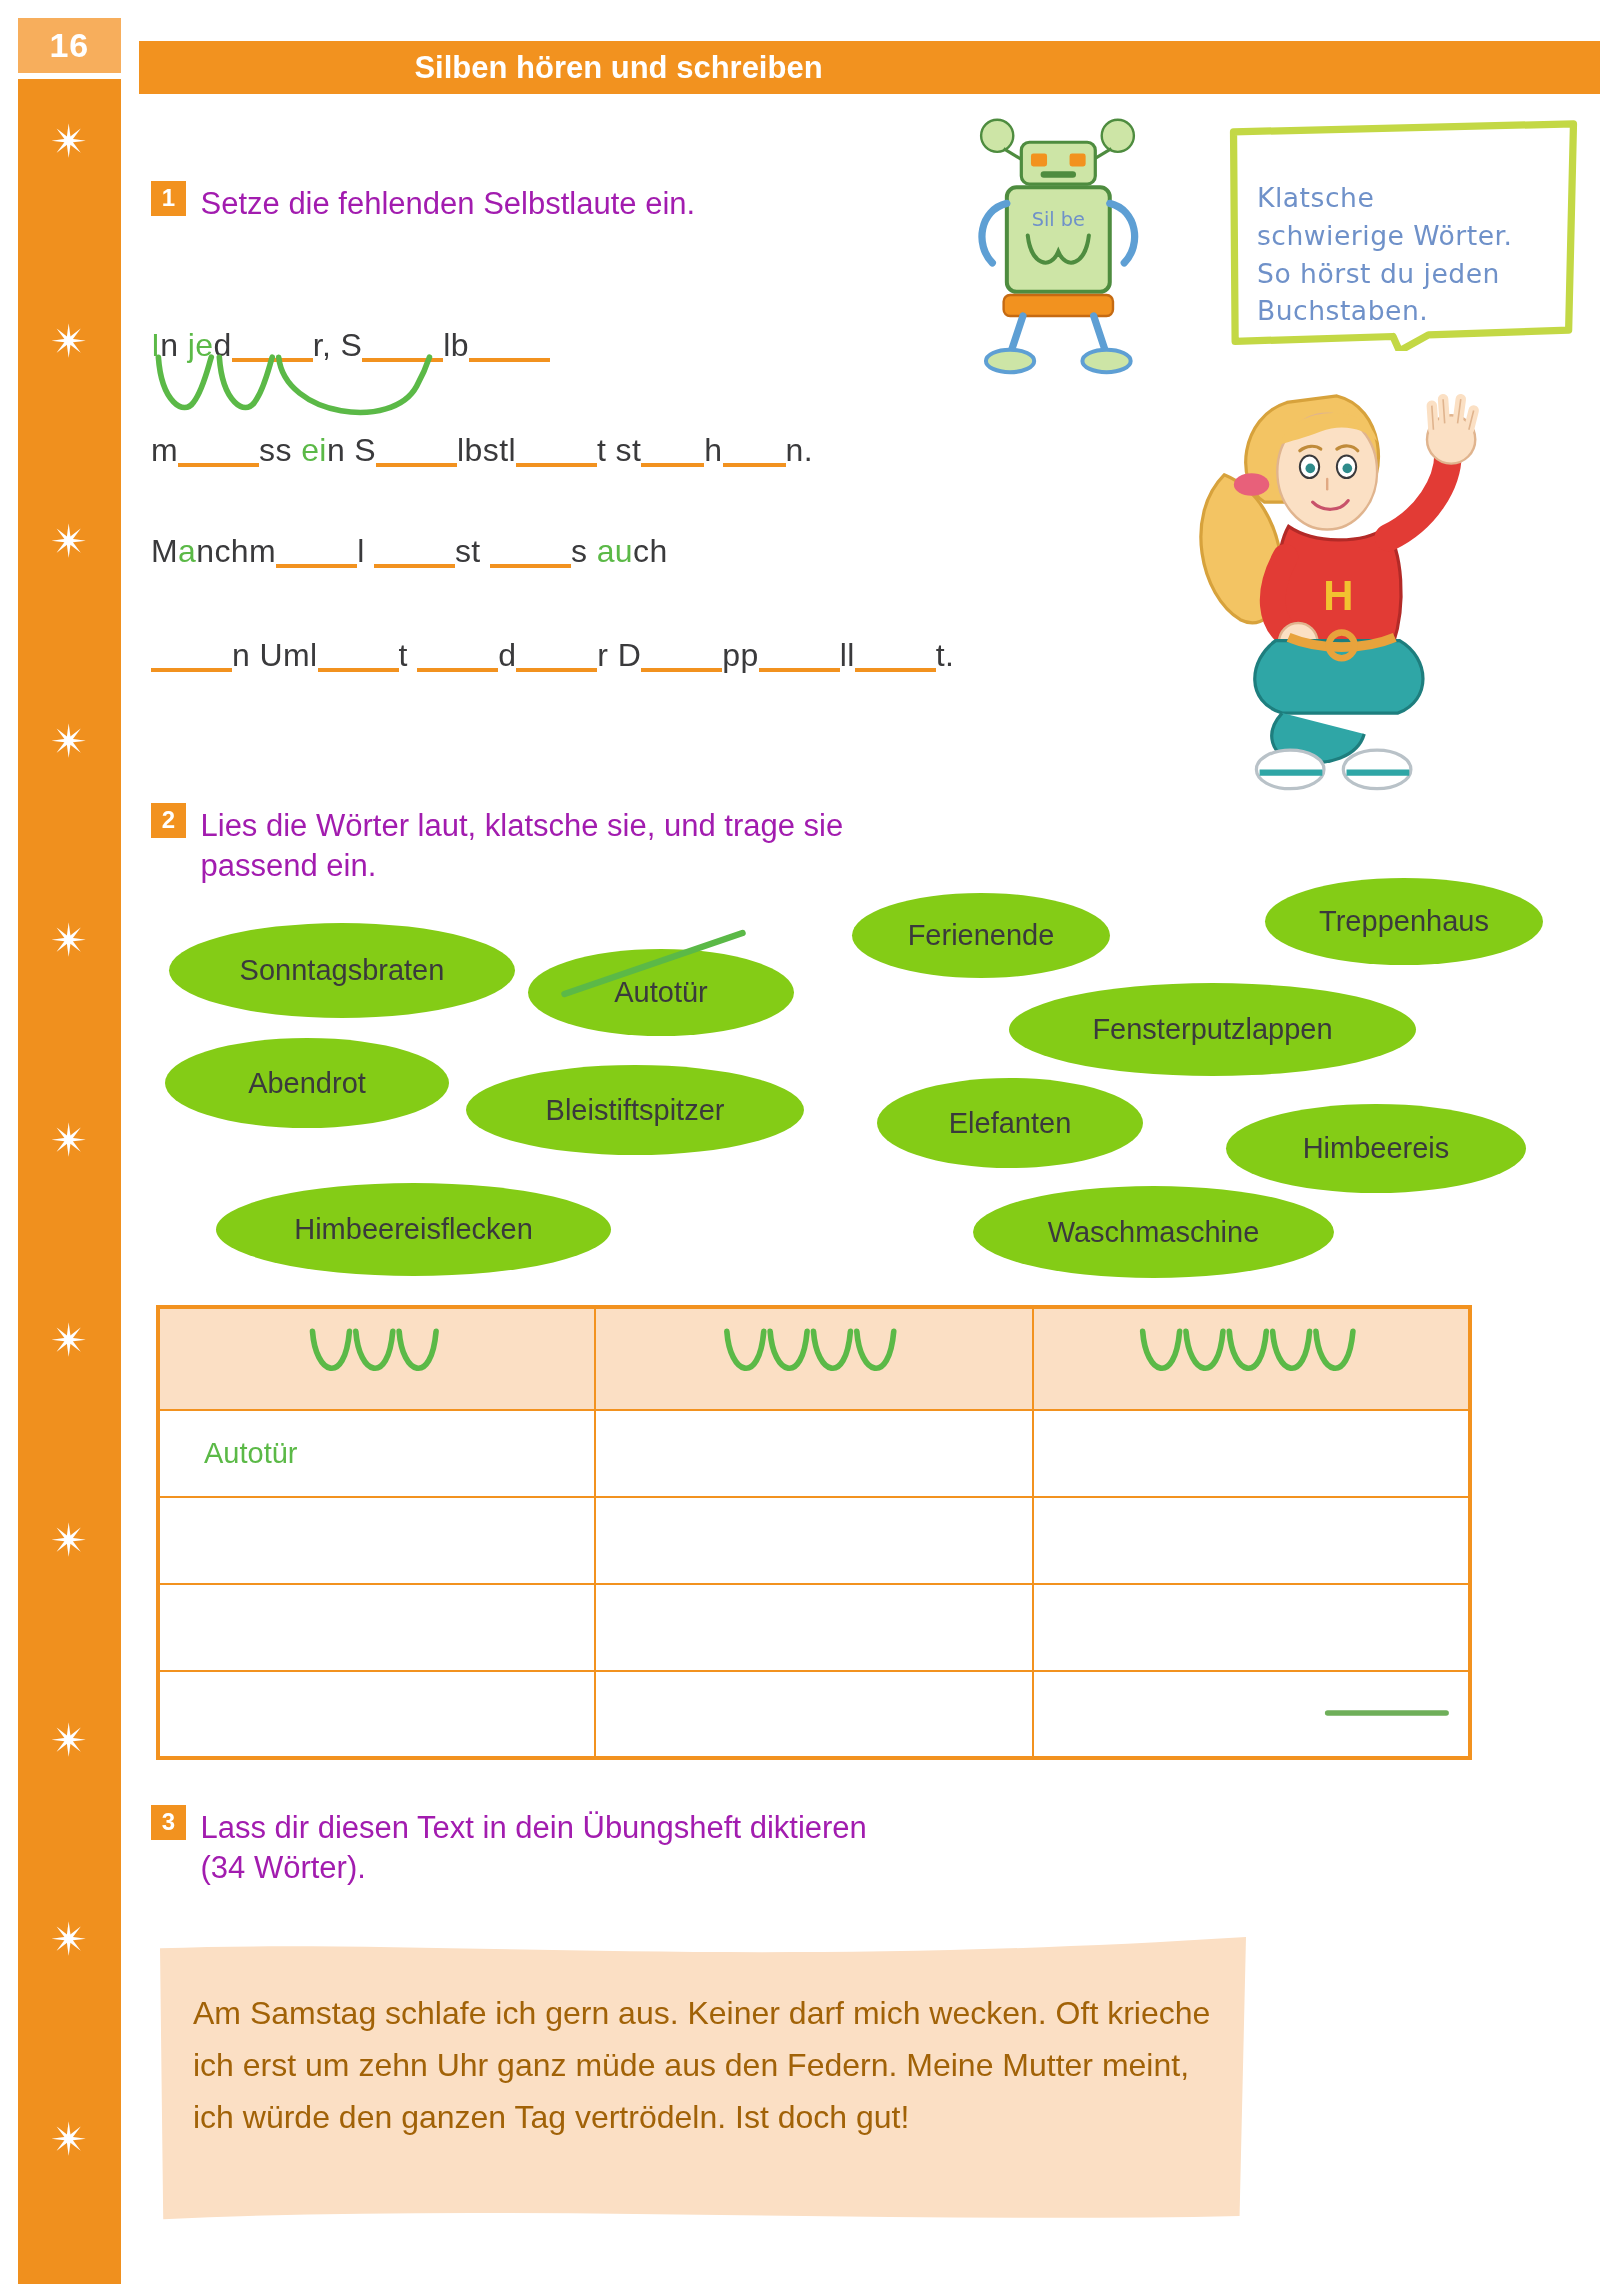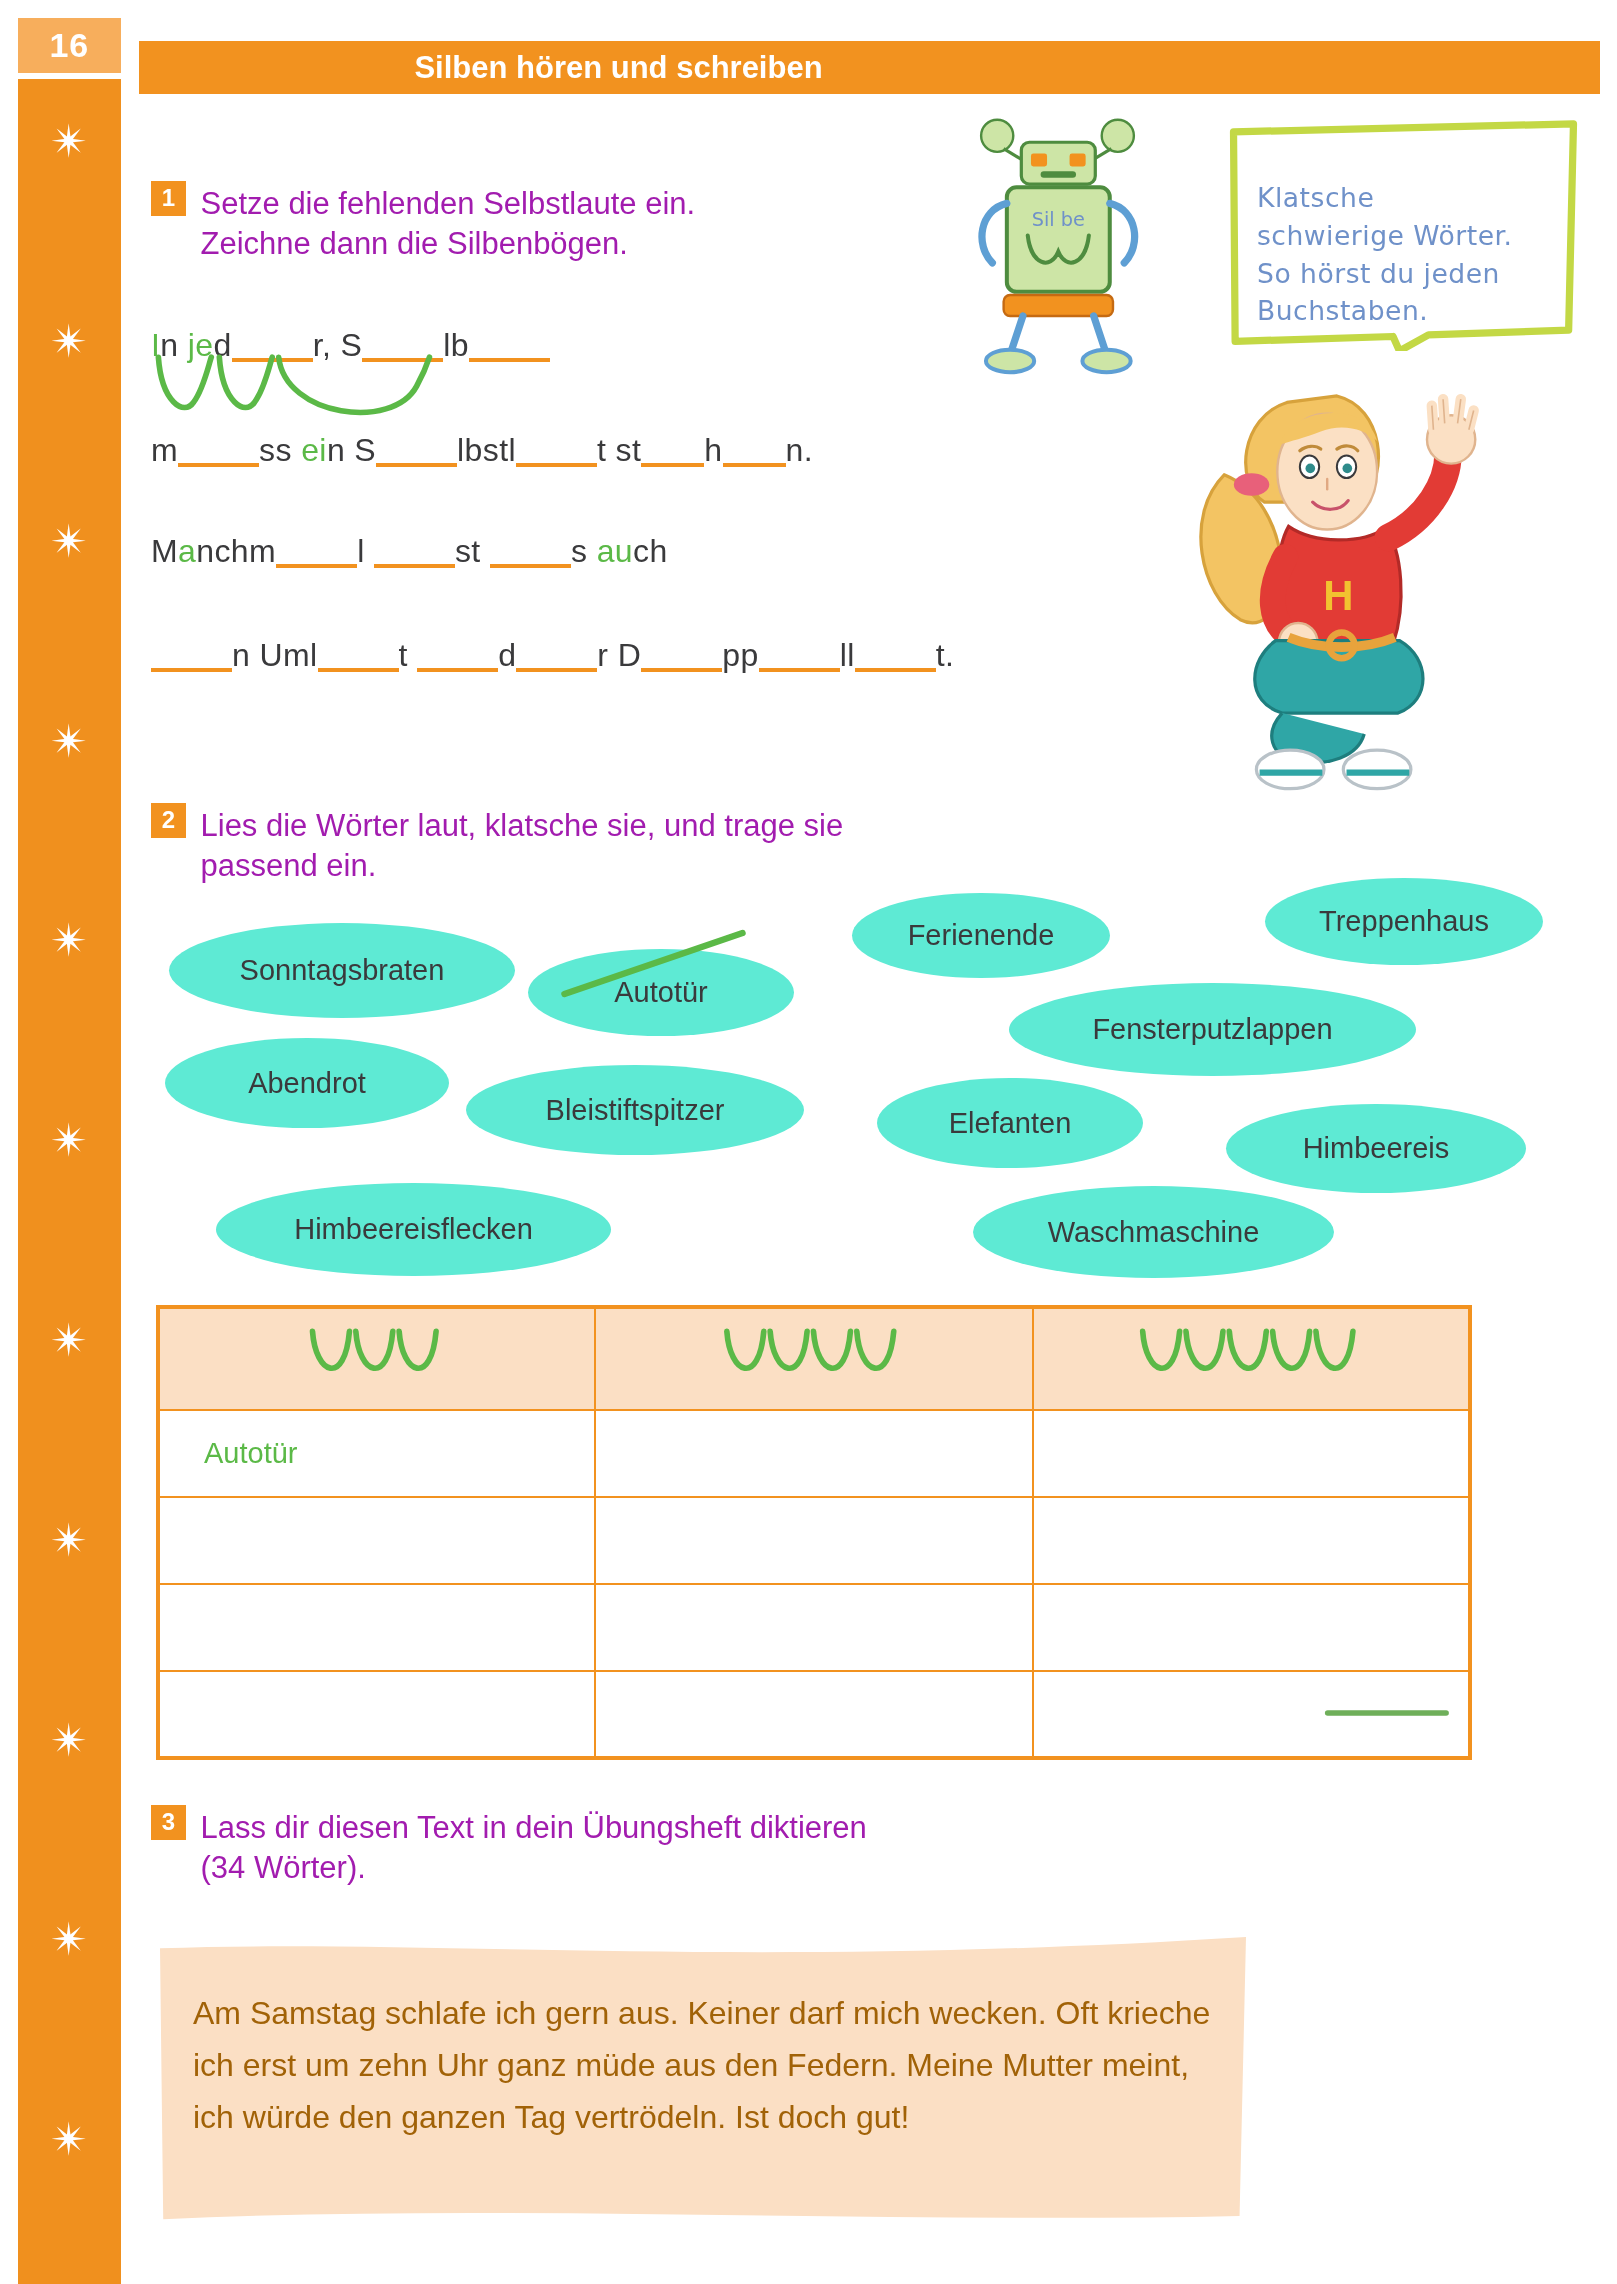--- a/index.html
+++ b/index.html
@@ -91,21 +91,21 @@
     font-family: "DejaVu Sans", sans-serif;
     letter-spacing: 0.5px;
     margin-top: 29px;
   }
 
   
   .girl { position: absolute; left: 1192px; top: 354px; width: 338px; height: 459px; }
 
   
   .wordbubble {
-    position: absolute; background: #5eead4;
+    position: absolute; background: #84cc16;
     border-radius: 50%;
     display: flex; align-items: center; justify-content: center;
     color: #3A3A3C; font-size: 29px; white-space: nowrap;
   }
   .strike {
     position: absolute; left: 553px; top: 925px;
     width: 201px; height: 77px; pointer-events: none;
   }
 
   
@@ -160,21 +160,20 @@
         <div class="rail-star" style="top: 1639px;">✴</div>
         <div class="rail-star" style="top: 1838px;">✴</div>
         <div class="rail-star" style="top: 2038px;">✴</div>
       </div>
   </div>
 
   <div class="task" style="left:151px; top:184px; width:790px;">
     <span class="numbox">1</span>
     <span class="txt">
       <span>Setze die fehlenden Selbstlaute ein.</span><br>
-      <span>Zeichne dann die Silbenbögen.</span>
     </span>
   </div>
 
   <div class="gapline" style="left:151px; top:322px;">
     <span class="green">I</span>n <span class="green">j</span><span class="green">e</span>d<span class="gap g-lg"></span>r, S<span class="gap g-lg"></span>lb<span class="gap g-lg"></span>
   </div>
 
   <svg class="arcs-line" width="419" height="77" viewBox="0 0 520 96">
     <path d="M8,4 C12,60 40,78 52,60 C64,44 70,16 74,4" fill="none" stroke="#5BB947" stroke-width="7" stroke-linecap="round"></path>
     <path d="M84,4 C88,60 116,78 128,60 C140,44 146,16 150,4" fill="none" stroke="#5BB947" stroke-width="7" stroke-linecap="round"></path>

